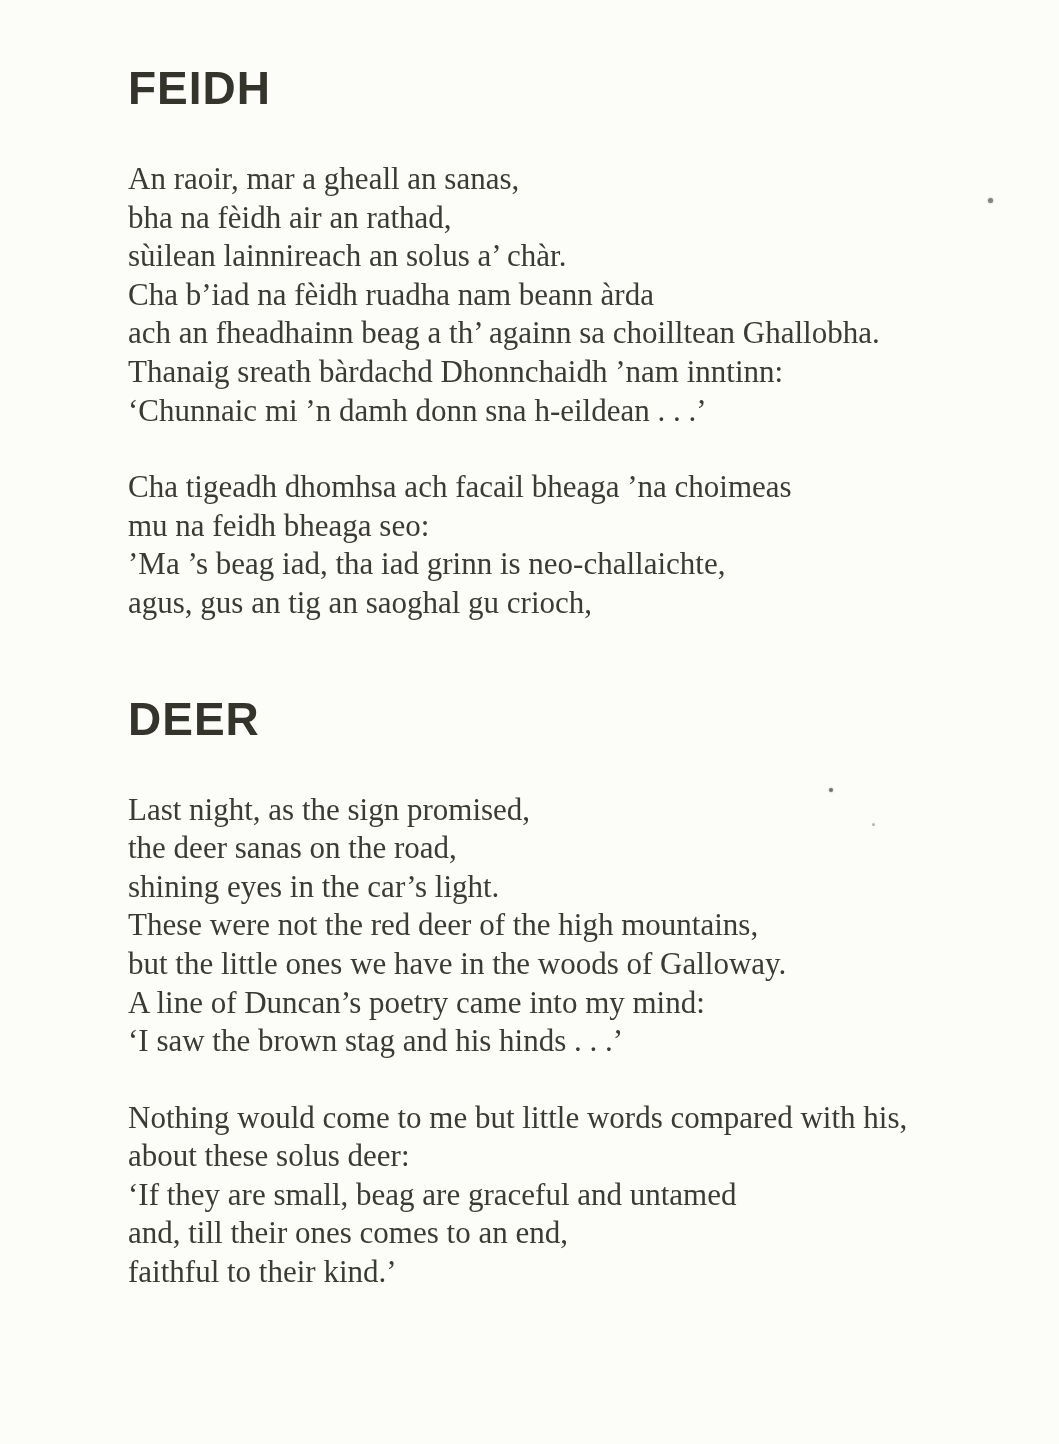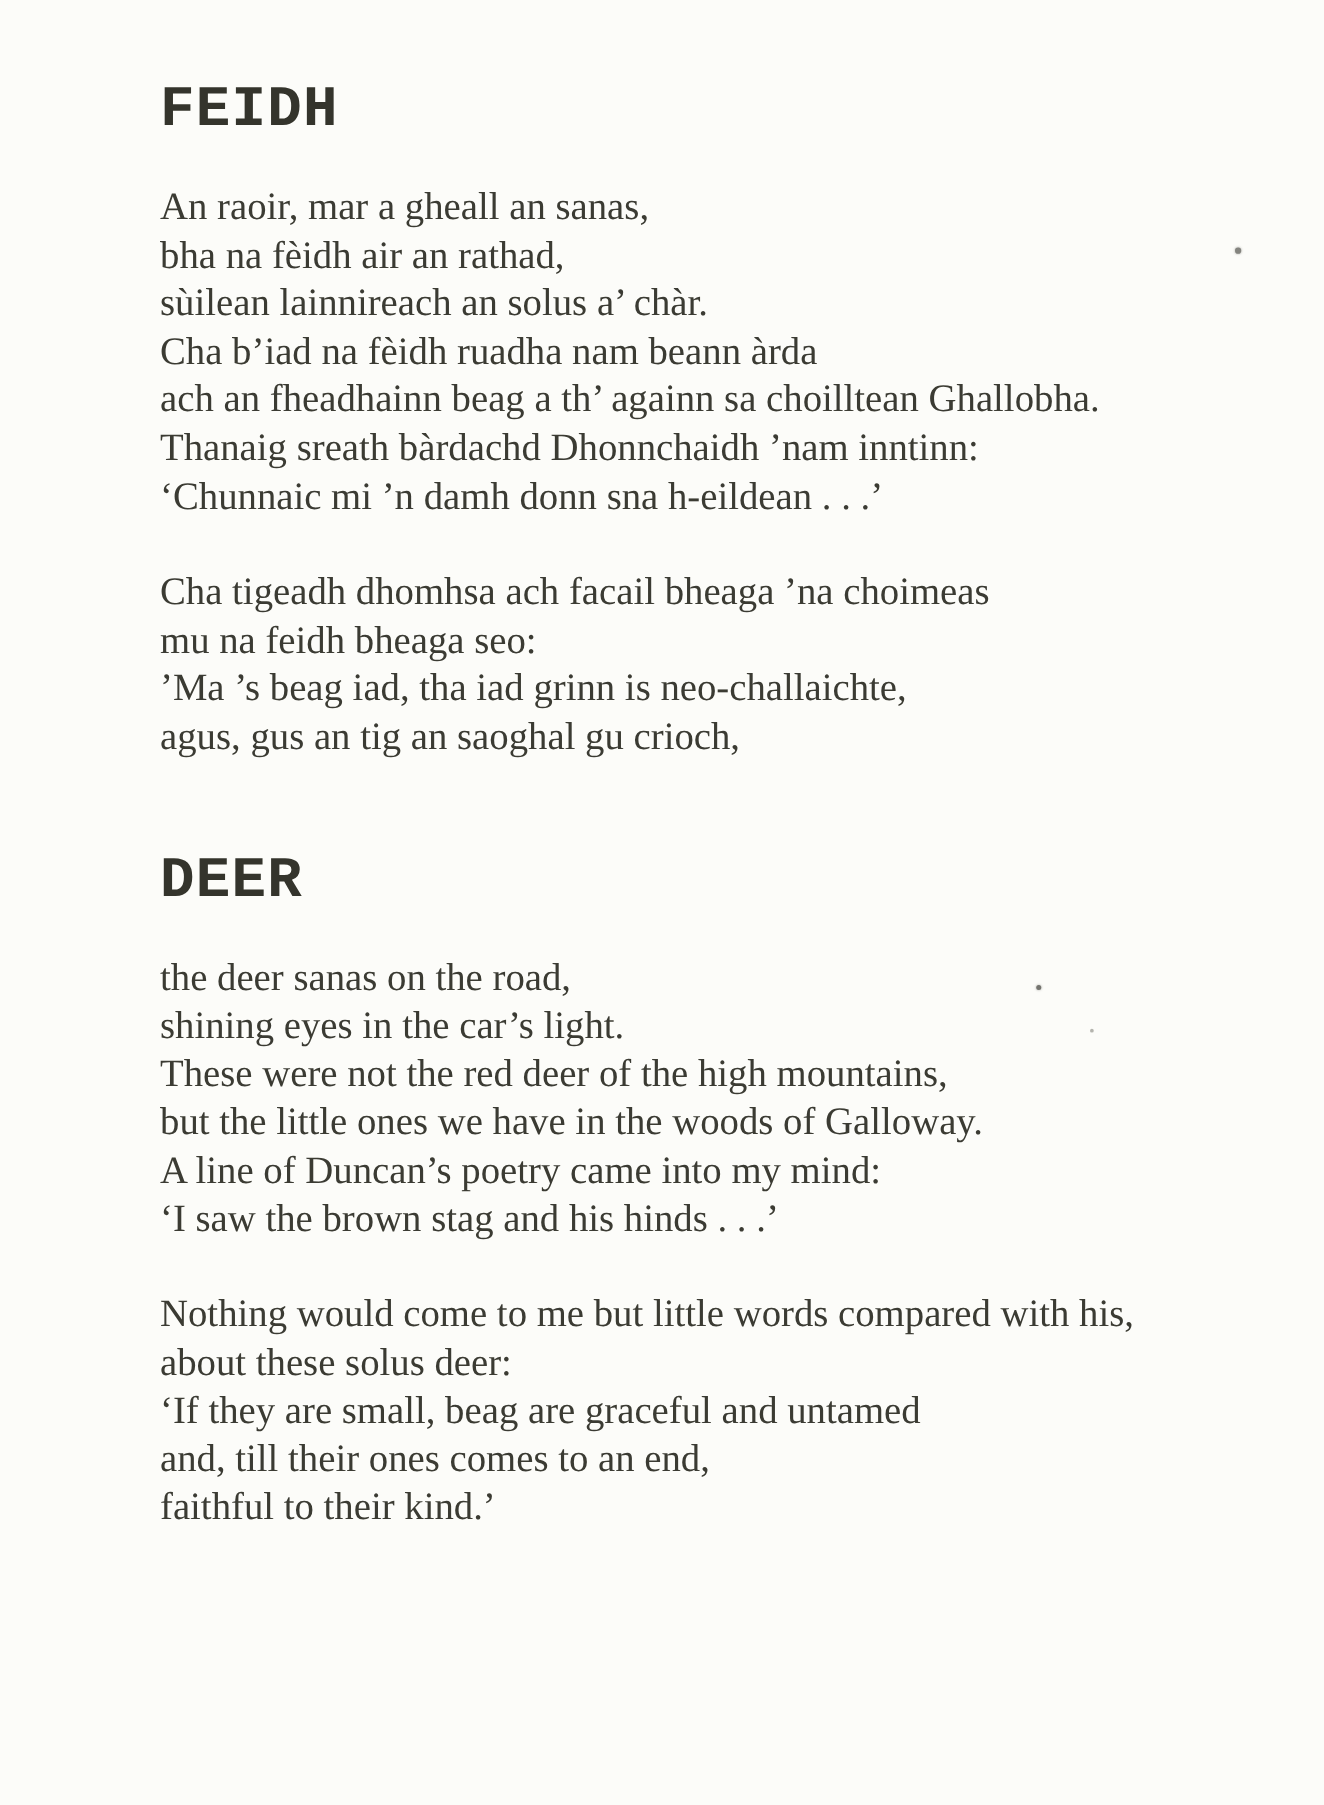--- a/index.html
+++ b/index.html
@@ -19,27 +19,27 @@
   .content {
     padding: 62px 56px 0 128px;
   }
   .poem-title {
     margin: 0;
     font-size: 46px;
     line-height: 52px;
     font-weight: 700;
     letter-spacing: 1px;
     color: #34342c;
-    font-family: Liberation Mono, monospace;
+    font-family: Liberation Sans, sans-serif;
   }
   .poem + .poem {
     margin-top: 70px;
   }
   .stanza {
-    margin-top: 32px;
+    margin-top: 46px;
   }
   .stanza + .stanza {
     margin-top: 38px;
     font-family: Liberation Serif, serif;
   }
   .line {
     margin: 0;
     font-size: 31px;
     line-height: 38.6px;
     white-space: nowrap;
@@ -73,20 +73,21 @@
         <p class="line">Cha tigeadh dhomhsa ach facail bheaga ’na choimeas</p>
         <p class="line">mu na feidh bheaga seo:</p>
         <p class="line">’Ma ’s beag iad, tha iad grinn is neo-challaichte,</p>
         <p class="line">agus, gus an tig an saoghal gu crioch,</p>
       </div>
     </section>
 
     <section class="poem">
       <h1 class="poem-title">DEER</h1>
       <div class="stanza">
+        <p class="line">Last night, as the sign promised,</p>
         <p class="line">the deer sanas on the road,</p>
         <p class="line">shining eyes in the car’s light.</p>
         <p class="line">These were not the red deer of the high mountains,</p>
         <p class="line">but the little ones we have in the woods of Galloway.</p>
         <p class="line">A line of Duncan’s poetry came into my mind:</p>
         <p class="line">‘I saw the brown stag and his hinds . . .’</p>
       </div>
       <div class="stanza">
         <p class="line">Nothing would come to me but little words compared with his,</p>
         <p class="line">about these solus deer:</p>

